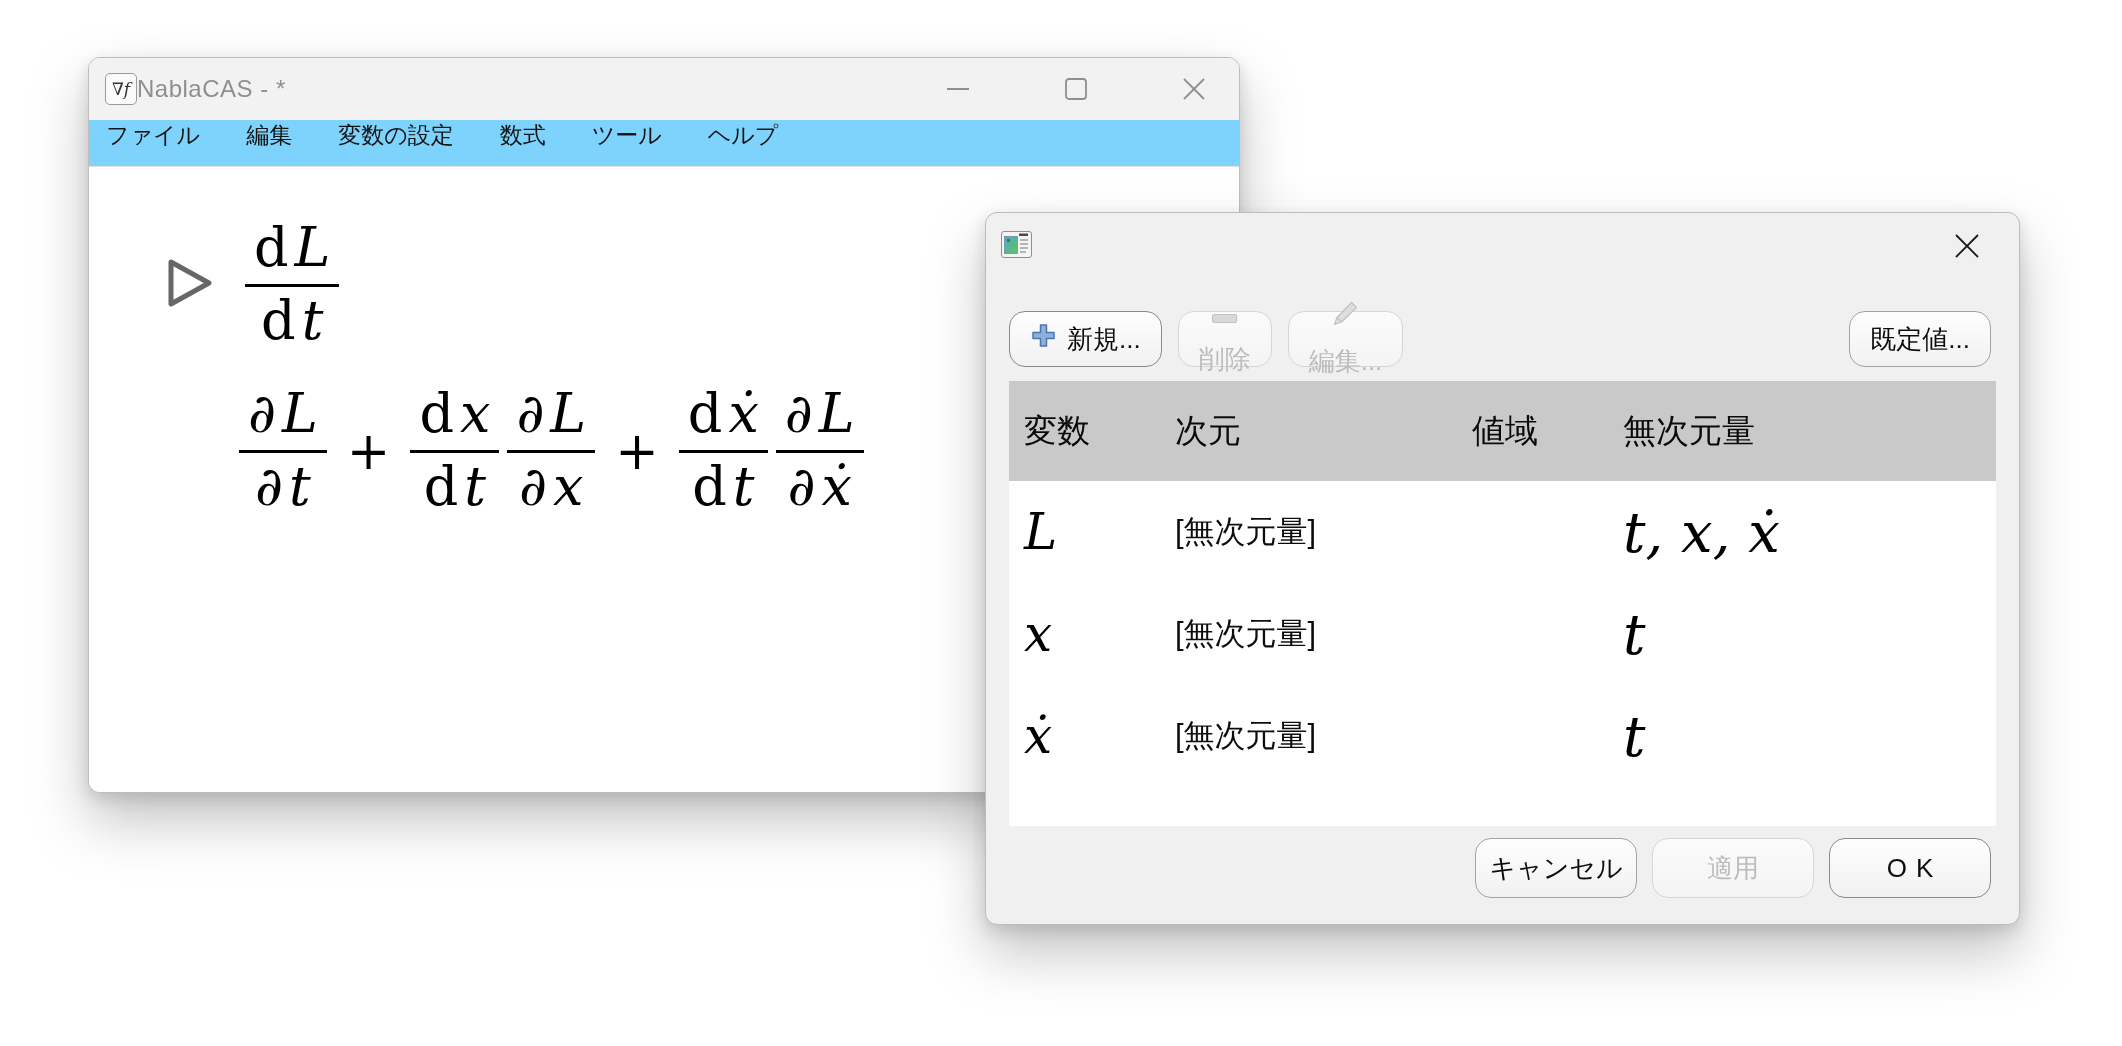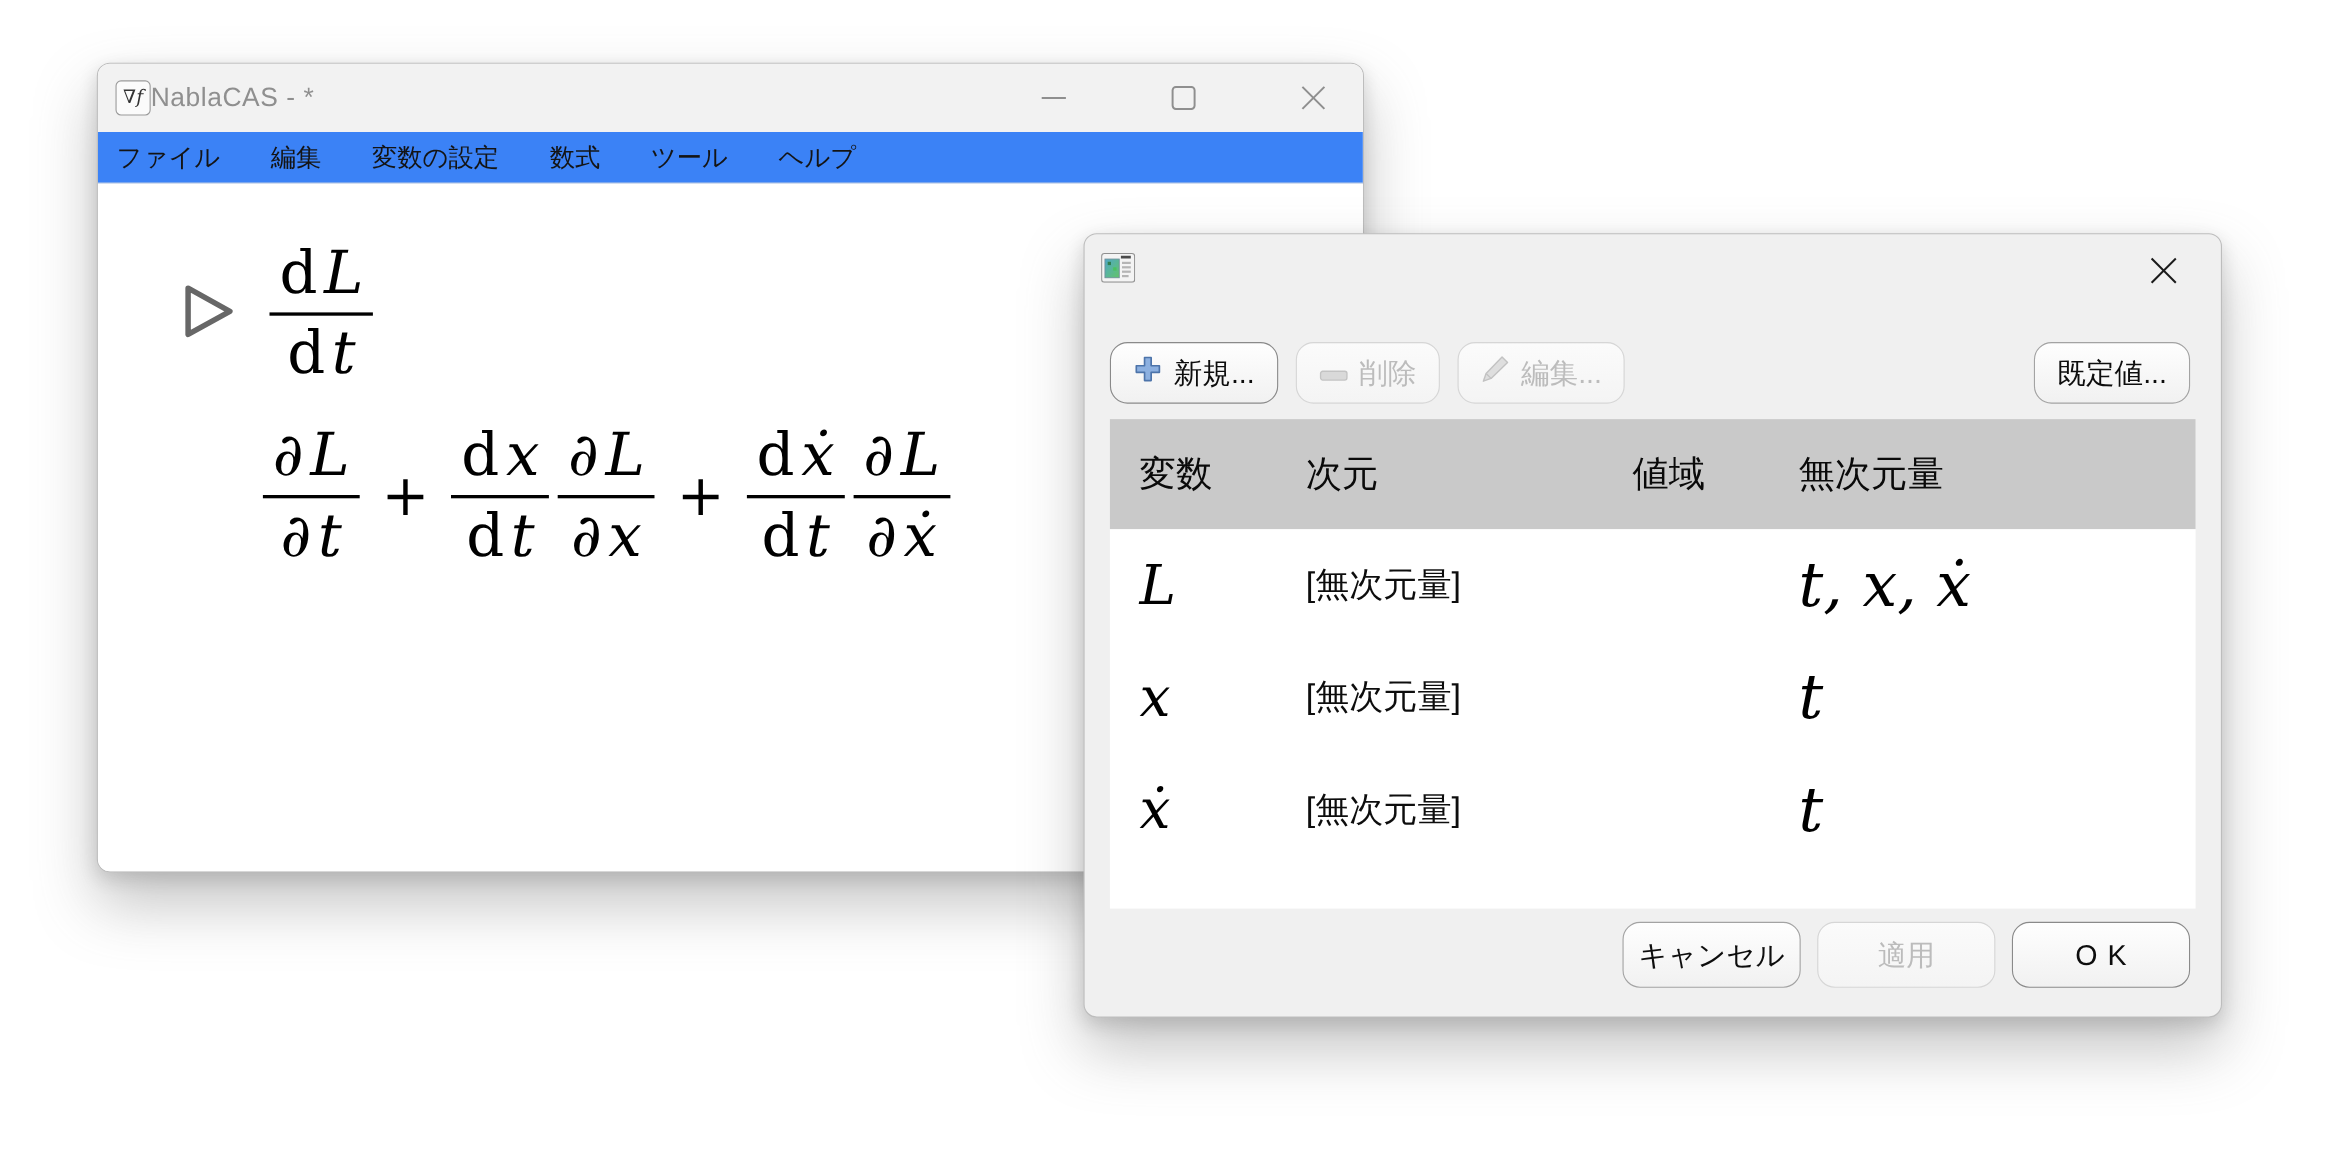--- a/index.html
+++ b/index.html
@@ -16,22 +16,22 @@
               padding:0 16px; position:relative; }
   .app-icon { width:32px; height:32px; border:1px solid #9a9a9a; border-radius:5px;
               background:#fbfbfb; display:flex; align-items:center; justify-content:center;
               font-family:"DejaVu Serif", serif; font-style:italic; font-size:17px; color:#333; }
   .main-title { font-size:24px; color:#8f8f8f; letter-spacing:.5px; }
   .win-controls { position:absolute; right:22px; top:0; height:62px; display:flex;
                   align-items:center; gap:72px; }
   .win-btn { width:46px; height:46px; display:flex; align-items:center; justify-content:center;
              cursor:default; }
 
-  .menubar { height:47px; background:#3b82f6; border-bottom:1px solid #e2e2e2;
-             display:flex; align-items:center; padding-left:17px; gap:46px;
+  .menubar { height:47px; background:#7dd3fc; border-bottom:1px solid #e2e2e2;
+             display:flex; padding-left:17px; gap:46px;
              font-size:23px; color:#141414; }
   .menu-item { cursor:default; }
 
   .worksheet { position:relative; height:626px; background:#fff; }
 
   
   .eq-row { position:absolute; display:flex; align-items:center;
             font-family:"DejaVu Serif", serif; color:#000; }
   .eq1 { left:74px; top:52px; gap:24px; }
   .eq2 { left:146px; top:218px; }
@@ -52,29 +52,29 @@
                display:flex; align-items:center; justify-content:center; cursor:default; }
 
   .dialog-toolbar { position:absolute; left:23px; right:28px; top:98px; height:56px;
                     display:flex; gap:16px; align-items:stretch; }
   .btn { display:inline-flex; align-items:center; justify-content:center; gap:10px;
          border:1px solid #a3a3a3; border-radius:16px; font-size:26px; color:#0d0d0d;
          background:linear-gradient(180deg,#fefefe,#f1f1f1); padding:0 20px;
          font-family:"Liberation Sans", sans-serif; cursor:default; }
   .btn.primary-border { border-color:#8a8a8a; }
   .btn:disabled { color:#bcbcbc; border-color:#d6d6d6;
-                  background:linear-gradient(180deg,#fbfbfb,#f4f4f4); }
+                  background:linear-gradient(180deg,#fbfbfb,#f4f4f4);flex-direction:column; }
   .btn-defaults { margin-left:auto; }
 
   .vtable { position:absolute; left:23px; right:23px; top:168px; height:445px;
             background:#ffffff; }
   .thead, .trow { display:grid; grid-template-columns:151px 297px 151px 1fr; align-items:center; }
   .thead { height:100px; background:#c9c9c9; font-size:33px; color:#0a0a0a; }
   .trow { height:102px; }
-  .cell { padding-left:27px; white-space:nowrap; overflow:hidden; }
+  .cell { padding-left:15px; white-space:nowrap; overflow:hidden; }
   .mathvar { font-family:"DejaVu Serif", serif; font-style:italic; font-size:50px; }
   .dim { font-size:31px; color:#0d0d0d; }
   .mathdep { font-family:"DejaVu Serif", serif; font-style:italic; font-size:56px; }
 
   .dialog-footer { position:absolute; right:28px; bottom:26px; display:flex; gap:15px; }
   .dialog-footer .btn { width:162px; height:60px; padding:0; }
   .btn-ok { letter-spacing:9px; text-indent:9px; }
 </style>
 </head>
 <body>

